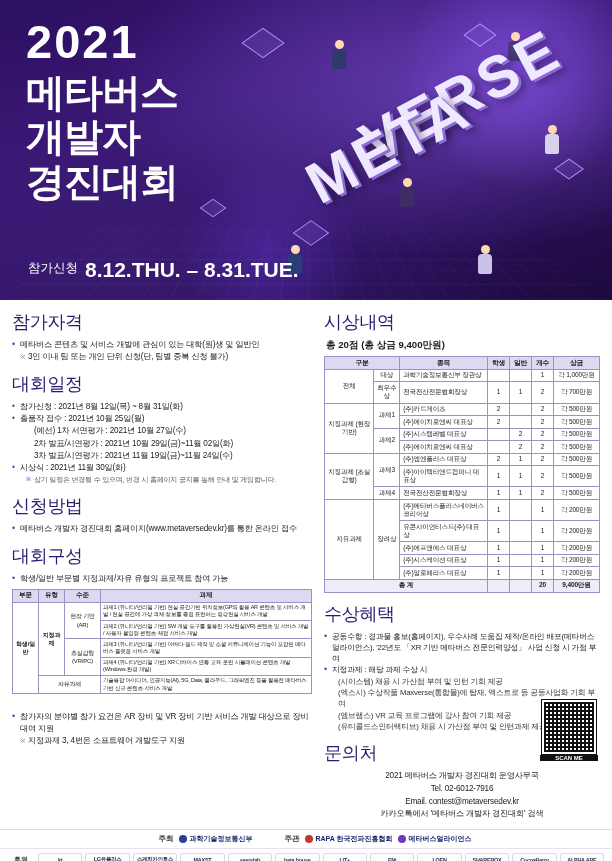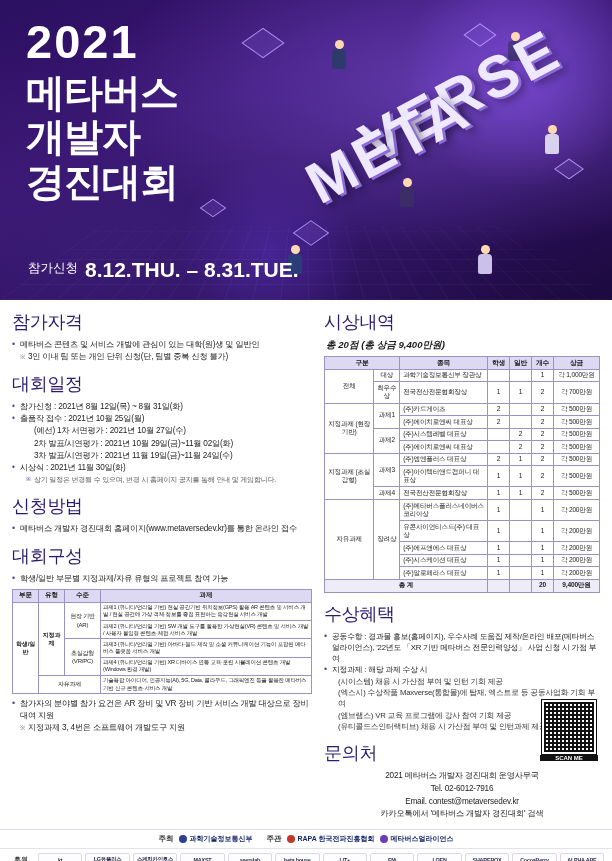--- a/index.html
+++ b/index.html
@@ -121,21 +121,21 @@
   table{ border-collapse:collapse; width:100%; }
   .tbl th, .tbl td{
     border:.6px solid #9b93c4; font-size:6.6px; color:#1a1a1a;
     padding:1.5px 2px; text-align:center; line-height:1.3; letter-spacing:-.2px;
   }
   .tbl th{ background:#ded9f2; font-weight:bold; font-size:6.8px; }
   .tbl td.left{ text-align:left; padding-left:3px; }
   .tbl tr.total td{ background:#efecf9; font-weight:bold; }
 
   .award-total{
-    font-size:9.6px; font-weight:bold; color:#1b1b1b; margin:3px 0 4px 2px;font-style:italic;
+    font-size:9.6px; font-weight:bold; color:#1b1b1b; margin:3px 0 4px 2px;
   }
 
   
   .task th, .task td{
     border:.6px solid #9b93c4; font-size:6px; color:#1a1a1a;
     padding:1.5px 2px; vertical-align:middle; line-height:1.35;
     letter-spacing:-.2px;
   }
   .task th{ background:#ded9f2; font-weight:bold; font-size:6.6px; text-align:center; }
   .task td.c{ text-align:center; }
@@ -158,21 +158,21 @@
     border:2px solid #fff; outline:1px solid #111;
   }
   .qr .cap{ font-size:6px; font-weight:bold; color:#fff; background:#111; margin-top:1px; }
 
   
   .foot-org{
     margin-top:4px; border-top:1px solid #ded9f2; padding:4px 12px;
     display:flex; align-items:center; justify-content:center; gap:14px;
     font-size:7.5px; color:#222;
   }
-  .foot-org .grp{ display:flex; align-items:flex-start; gap:5px; }
+  .foot-org .grp{ display:flex; align-items:flex-start; gap:5px;margin-left:18px; }
   .foot-org .lbl{ font-weight:bold; color:#333; }
   .chip{
     display:inline-flex; align-items:center; gap:3px; font-size:7px; font-weight:bold;
     color:#15256b;
   }
   .chip .dot{ width:8px;height:8px;border-radius:50%; background:#2b3f96; }
   .chip .dot.red{ background:#c0392b; }
   .chip .dot.purple{ background:#6c3bb8; }
 
   .sponsors{
@@ -321,21 +321,21 @@
               <span>(유니티/언리얼 기반) XR 디바이스 연동 교육·훈련 시뮬레이션 콘텐츠 개발 (Windows 환경 개발)</span>
             </td>
           </tr>
           <tr>
             <td class="c" colspan="2">자유과제</td>
             <td class="desc">기술융합 아이디어, 인공지능(AI), 5G, Data, 클라우드, 그래픽엔진 등을 활용한 메타버스 기반 신규 콘텐츠·서비스 개발</td>
           </tr>
         </tbody>
       </table>
 
-      <ul class="bullets" style="margin-top:4px;">
+      <ul class="bullets" style="margin-top:17px;">
         <li>참가자의 분야별 참가 요건은 AR 장비 및 VR 장비 기반 서비스 개발 대상으로 장비 대여 지원</li>
         <li class="sub">지정과제 3, 4번은 소프트웨어 개발도구 지원</li>
       </ul>
     </div>
 
     <div class="col-right">
 
       <h3 class="sec">시상내역</h3>
       <div class="award-total">총 20점 (총 상금 9,400만원)</div>
 

